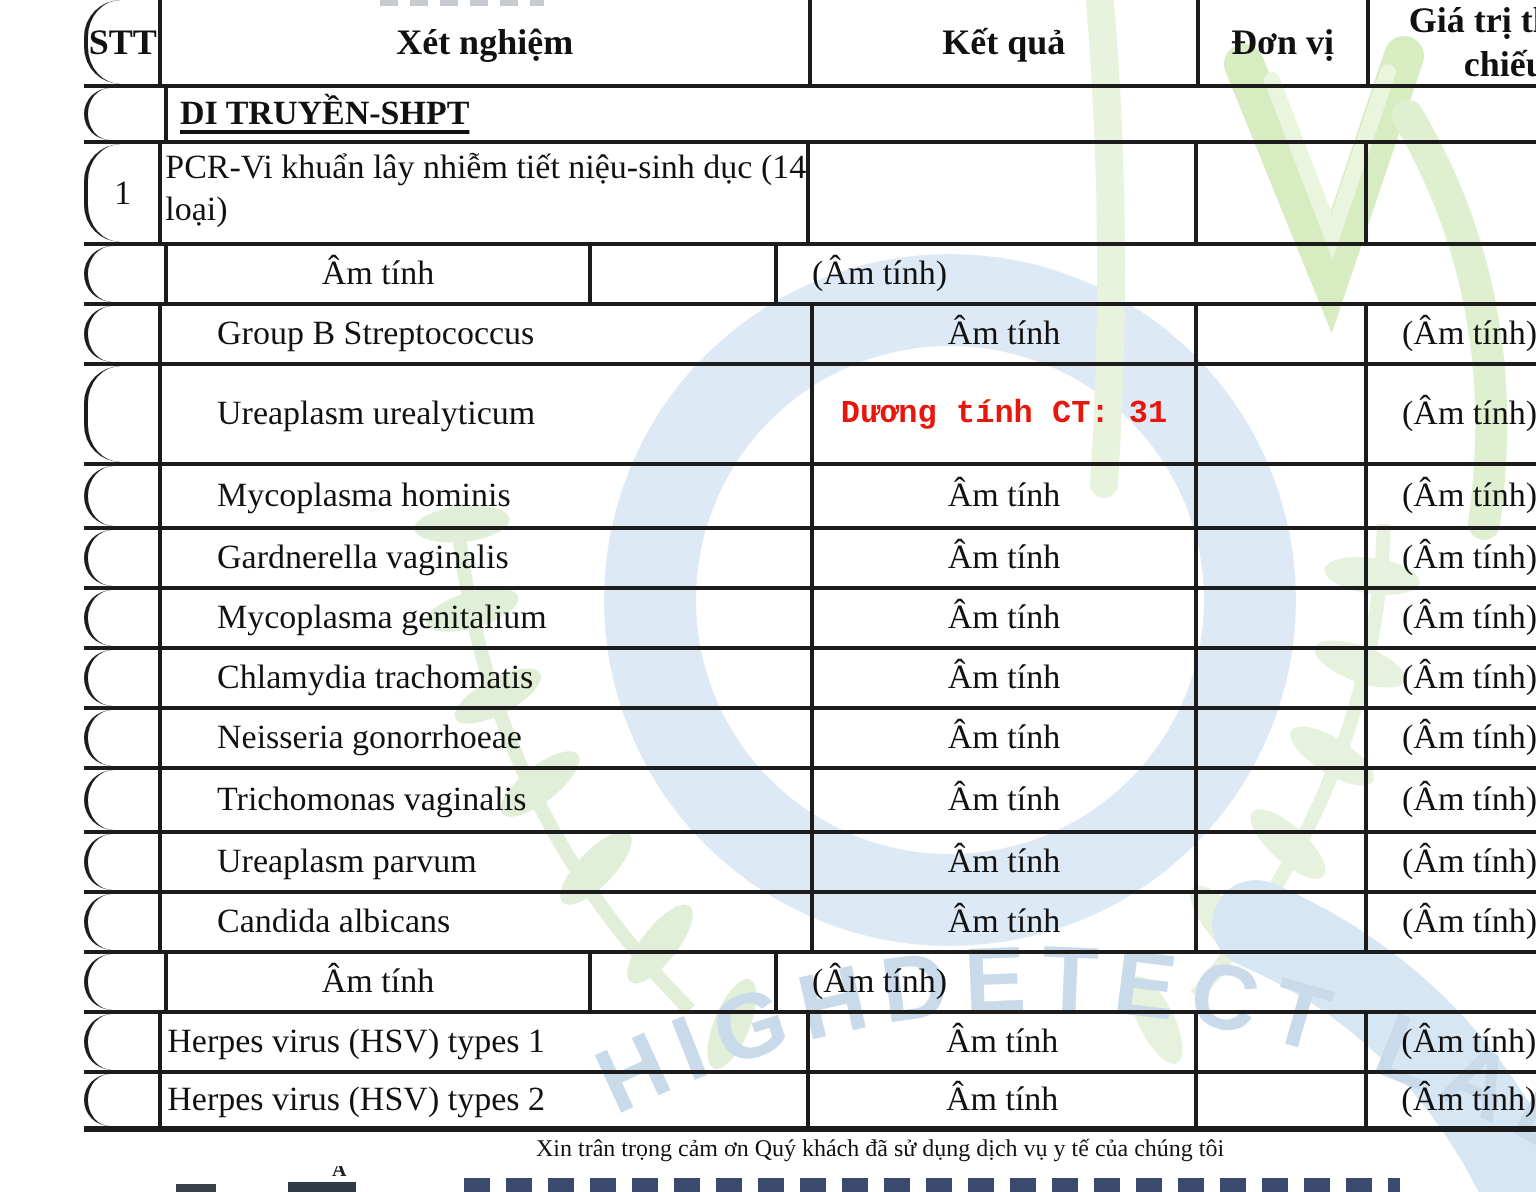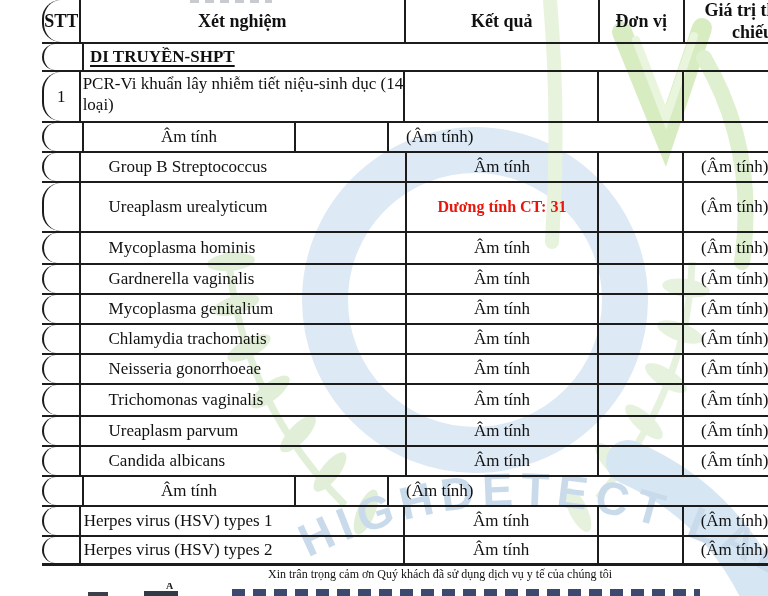--- a/index.html
+++ b/index.html
@@ -21,21 +21,21 @@
   .c-ref{width:150px;padding-left:17px;}
   .hdr .cell{font-weight:bold;font-size:18px;justify-content:center;text-align:center;padding-left:0;}
   .hdr{height:44px;}
   .sec{height:28px;}
   .sec .c-section{flex:1;border-left:2px solid #1c1c1c;display:flex;align-items:center;
         font-weight:bold;font-size:17px;padding-left:6px;}
   .sec .c-section span{text-decoration:underline;text-decoration-thickness:2px;text-underline-offset:3px;}
   .grp{height:51px;}
   .grp .c-name{padding-left:2px;align-items:flex-start;padding-top:1px;display:block;}
   .h30{height:30px;} .h32{height:32px;} .h50{height:50px;} .h29{height:29px;}
-  .pos{color:#e8170d;font-weight:bold;font-family:Liberation Serif, serif;font-size:16px;}
+  .pos{color:#e8170d;font-weight:bold;font-family:Liberation Mono, monospace;font-size:16px;}
   
   .footer{position:absolute;left:268px;top:567px;white-space:nowrap;font-size:12px;z-index:2;}
   
   .remnant-top{position:absolute;left:190px;top:0;width:82px;height:3px;z-index:1;
       background:repeating-linear-gradient(90deg,#9aa0a8 0 9px,transparent 9px 15px);opacity:.55;}
   .remnant-bottom{position:absolute;left:232px;top:589px;width:468px;height:7px;z-index:3;
       background:repeating-linear-gradient(90deg,#26355e 0 13px,transparent 13px 21px);opacity:.9;}
   .remnant-b2{position:absolute;left:88px;top:592px;width:20px;height:4px;background:#3a3f4a;z-index:3;}
   .remnant-b3{position:absolute;left:144px;top:591px;width:34px;height:5px;background:#333a47;z-index:3;}
   .remnant-hat{position:absolute;left:166px;top:583px;width:10px;height:6px;z-index:3;

